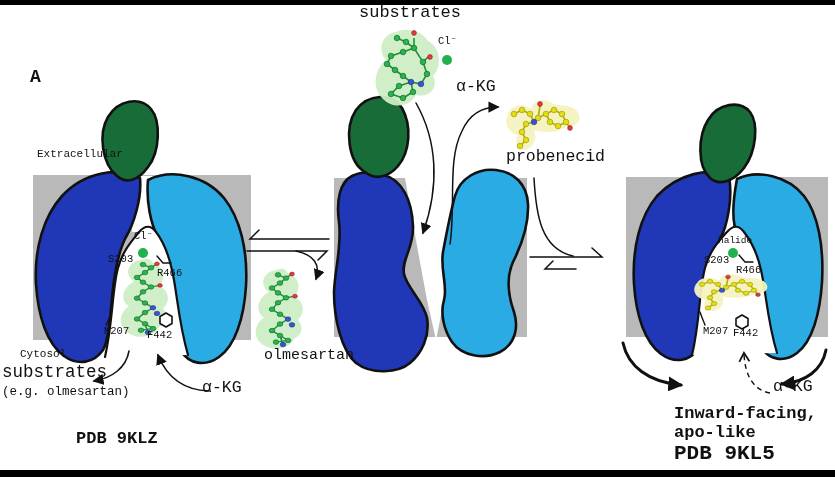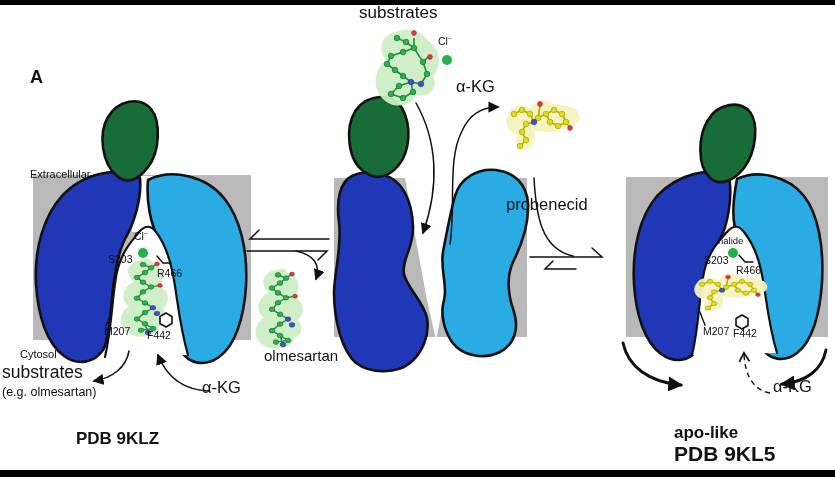--- a/index.html
+++ b/index.html
@@ -1,20 +1,20 @@
 <!DOCTYPE html>
 <html style="--dark-blue: #2038b8; --light-blue: #2aabe3; --green-cap: #186c38; --membrane-gray: #b9b9b9; --molecule-green: #2db34d; --molecule-green-halo: #cdeec6; --molecule-yellow: #e3de14; --molecule-yellow-halo: #f6f2c0; --ion-green: #22b14c;"><head>
 <meta charset="utf-8">
 <style>
   html,body{margin:0;padding:0;background:#ffffff;}
   #figure{position:relative;width:835px;height:477px;background:#fff;overflow:hidden;
           font-family:"Liberation Sans",sans-serif;}
   #scene{position:absolute;left:0;top:0;}
   .lbl{position:absolute;color:#111;white-space:nowrap;line-height:1.05;
-       font-family:Liberation Sans, sans-serif;}
+       font-family:Liberation Mono, monospace;}
   .b{font-weight:700;}
   .fill-dark{fill:var(--dark-blue,#2038b8);}
   .fill-light{fill:var(--light-blue,#2aabe3);}
   .fill-cap{fill:var(--green-cap,#186c38);}
   .fill-mem{fill:var(--membrane-gray,#b9b9b9);}
   .outline{stroke:#111;stroke-width:2.6;stroke-linejoin:round;}
   .cavity{fill:#fff;stroke:#111;stroke-width:2.2;stroke-linecap:round;}
   .arrow{fill:none;stroke:#111;stroke-width:1.5;stroke-linecap:round;}
   .arrowB{fill:none;stroke:#111;stroke-width:3;stroke-linecap:round;}
   .dash{fill:none;stroke:#111;stroke-width:1.4;stroke-dasharray:5 4;}
@@ -201,40 +201,41 @@
       <path class="tick" d="M 739,255 L 745,262 L 753,262"></path>
       <path class="tick" d="M 700,312 C 702,318 704,322 705,325"></path>
       <path class="arrowB" marker-end="url(#ahB)" d="M 623,343 C 628,366 648,382 681,385"></path>
       <path class="arrowB" marker-end="url(#ahB)" d="M 826,350 C 822,370 806,382 782,384"></path>
       <path class="dash" marker-end="url(#ahO)" d="M 770,393 C 753,390 745,375 744,354"></path>
     </g>
   </svg>
 
   <div class="lbl b" style="left:30px;top:68px;font-size:18px;">A</div>
 
-  <div class="lbl" style="left:30px;top:149px;font-size:11px;margin-top:20px;">Extracellular</div>
+  <div class="lbl" style="left:37px;top:149px;font-size:11px;">Extracellular</div>
   <div class="lbl" style="left:20px;top:349px;font-size:11px;">Cytosol</div>
   <div class="lbl" style="left:134px;top:231px;font-size:10.5px;">Cl⁻</div>
   <div class="lbl" style="left:108px;top:254px;font-size:10.5px;">S203</div>
   <div class="lbl" style="left:157px;top:268px;font-size:10.5px;">R466</div>
   <div class="lbl" style="left:104px;top:326px;font-size:10.5px;">M207</div>
   <div class="lbl" style="left:147px;top:330px;font-size:10.5px;">F442</div>
   <div class="lbl" style="left:2px;top:363px;font-size:17.5px;">substrates</div>
   <div class="lbl" style="left:2px;top:386px;font-size:12.5px;">(e.g. olmesartan)</div>
   <div class="lbl" style="left:202px;top:379px;font-size:16.5px;">α-KG</div>
   <div class="lbl b" style="left:76px;top:430px;font-size:17px;">PDB 9KLZ</div>
   <div class="lbl" style="left:264px;top:348px;font-size:15px;">olmesartan</div>
 
   <div class="lbl" style="left:359px;top:4px;font-size:17px;">substrates</div>
   <div class="lbl" style="left:438px;top:36px;font-size:10.5px;">Cl⁻</div>
   <div class="lbl" style="left:456px;top:78px;font-size:16.5px;">α-KG</div>
-  <div class="lbl" style="left:506px;top:148px;font-size:16.5px;margin-top:48px;">probenecid</div>
+  <div class="lbl" style="left:506px;top:148px;font-size:16.5px;">probenecid</div>
 
   <div class="lbl" style="left:718px;top:236px;font-size:9.5px;">halide</div>
   <div class="lbl" style="left:704px;top:255px;font-size:10.5px;">S203</div>
   <div class="lbl" style="left:736px;top:265px;font-size:10.5px;">R466</div>
   <div class="lbl" style="left:703px;top:326px;font-size:10.5px;">M207</div>
   <div class="lbl" style="left:733px;top:328px;font-size:10.5px;">F442</div>
   <div class="lbl" style="left:773px;top:378px;font-size:16.5px;">α-KG</div>
+  <div class="lbl b" style="left:674px;top:405px;font-size:17px;">Inward-facing,</div>
   <div class="lbl b" style="left:674px;top:424px;font-size:17px;">apo-like</div>
   <div class="lbl b" style="left:674px;top:443px;font-size:21px;">PDB 9KL5</div>
 
 </div>
 
 </body></html>

